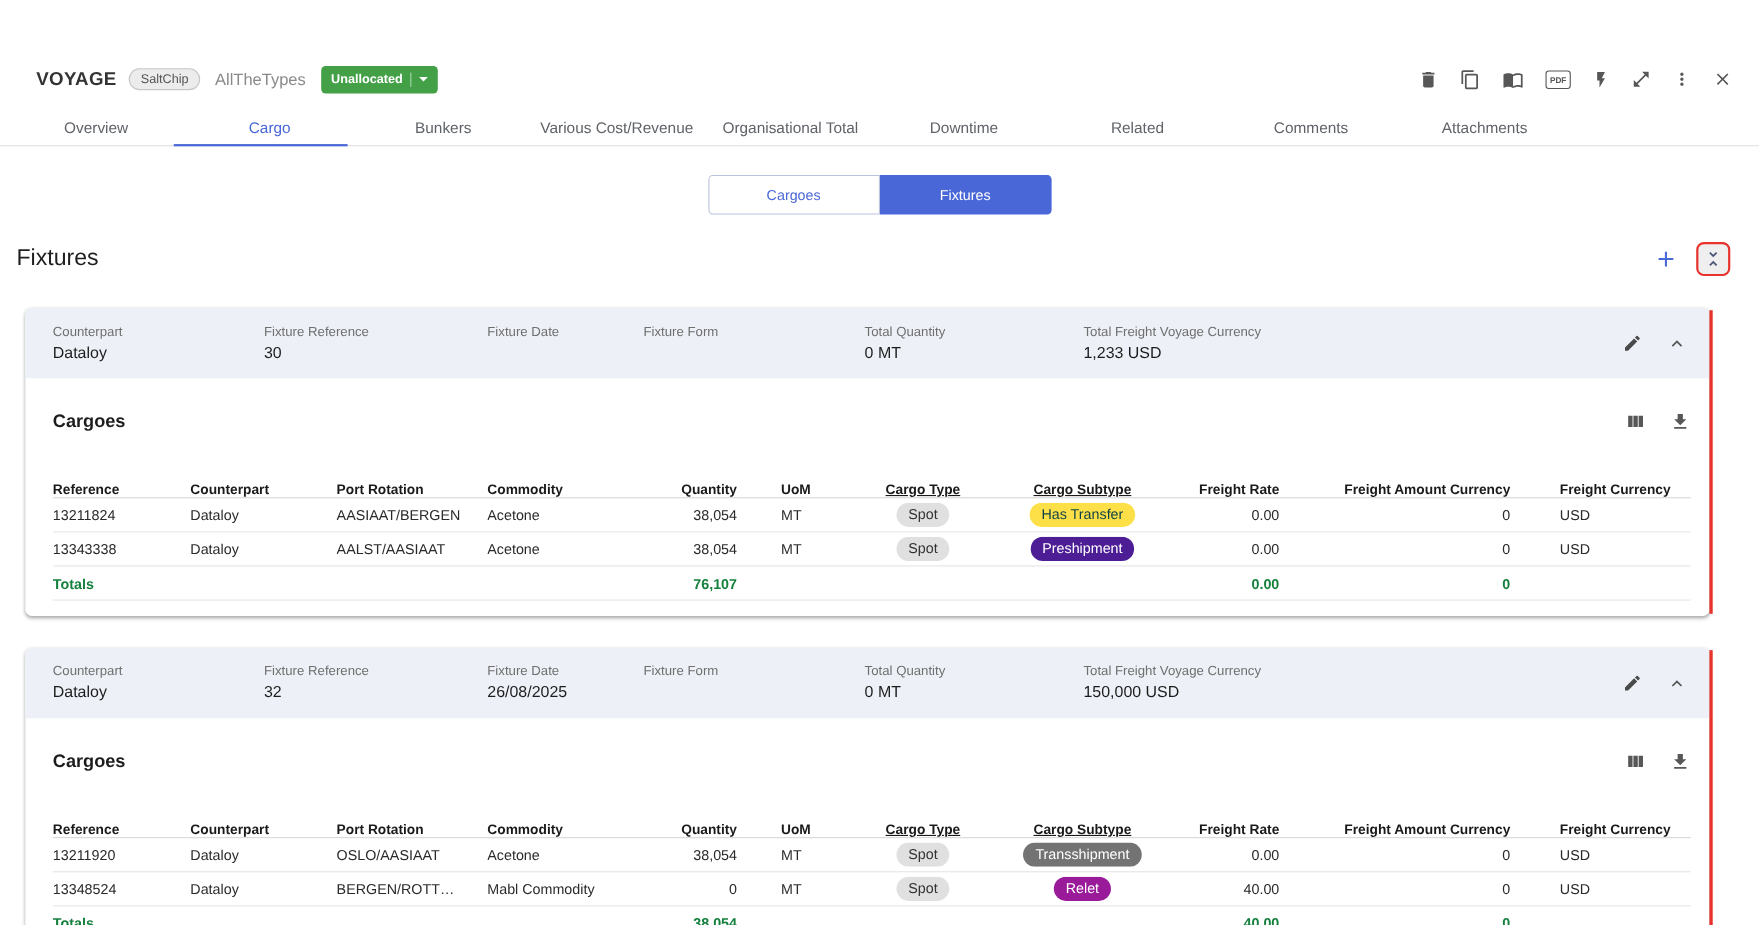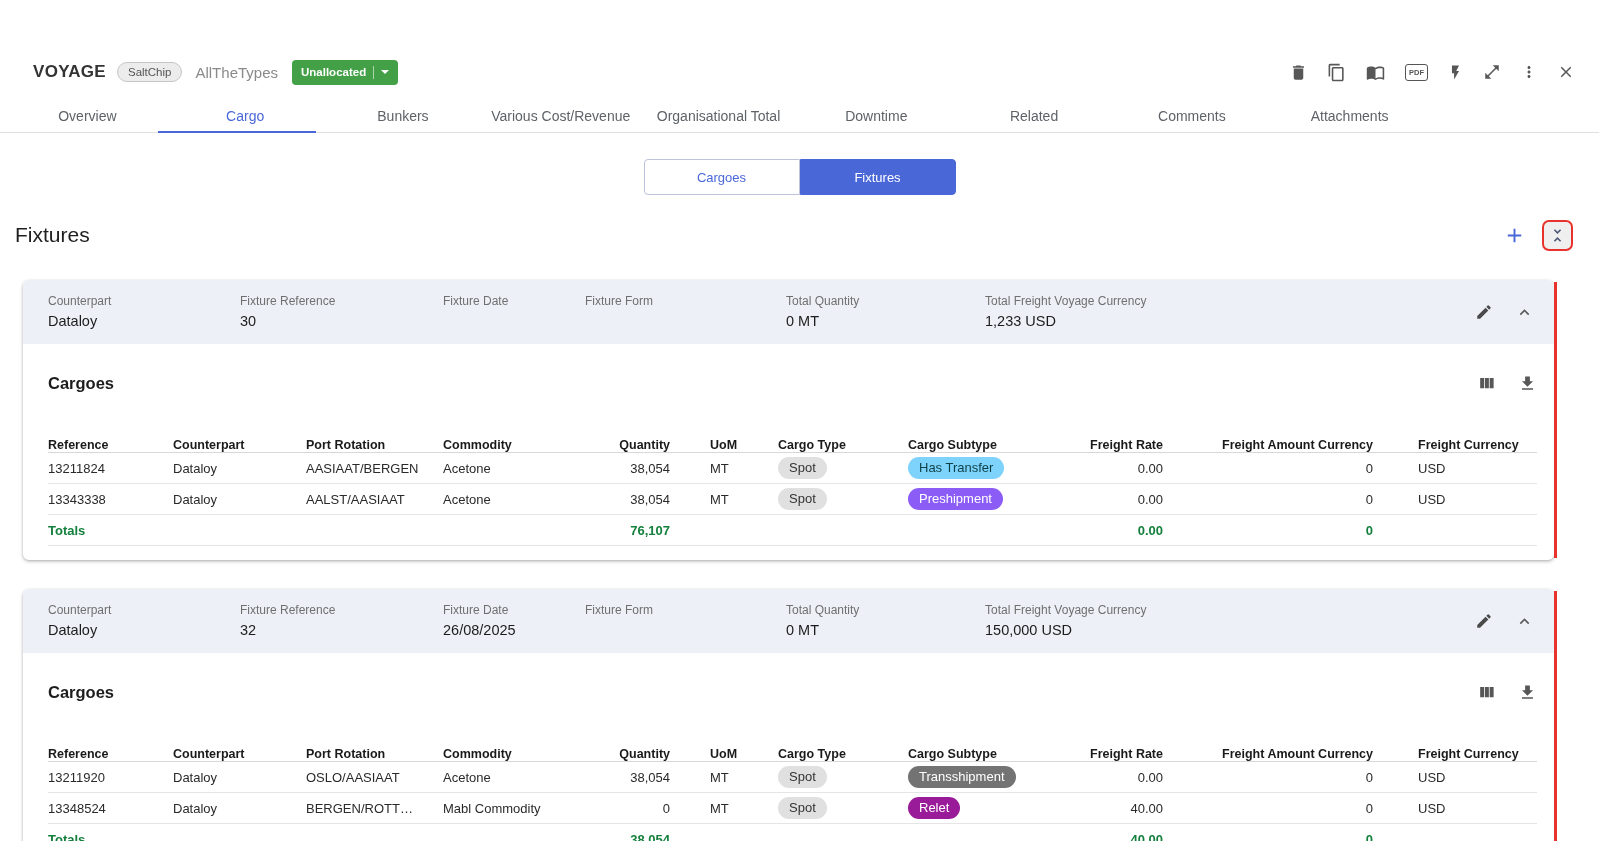--- a/index.html
+++ b/index.html
@@ -72,21 +72,21 @@
 
   
   .tbl { margin: 22px 17px 0 25px; padding-bottom: 14px; }
   .trow { display: grid;
     grid-template-columns: 125px 133px 137px 117px 118px 100px 130px 160px 103px 210px 1fr;
     align-items: center; min-height: 31px; border-bottom: 1px solid #e5e5e5; }
   .trow.thead { min-height: 34px; border-bottom-color: #d8d8d8; }
   .thead .c { font-weight: 700; font-size: 12.5px; color: #1a1a1a; margin-top: 23px; }
   .c { font-size: 13px; color: #2a2a2a; padding-right: 8px; white-space: nowrap; overflow: hidden; text-overflow: ellipsis; }
   .c.r { text-align: right; }
-  .c.ctr { text-align: left; }
+  .c.ctr { text-align: center; text-decoration: underline; }
   .c.uom { padding-left: 32px; }
   .c.last { padding-left: 37px; }
   .trow.totals .c { font-weight: 700; color: #15803d; }
 
   .chip { display: inline-block; padding: 3px 11px; border-radius: 12px; font-size: 13px; line-height: 1.25; }
 </style>
 </head>
 <body>
 
 <div class="topbar">
@@ -246,35 +246,35 @@
       </div>
 
       <div class="trow">
         <div class="c">13211824</div>
         <div class="c">Dataloy</div>
         <div class="c">AASIAAT/BERGEN</div>
         <div class="c">Acetone</div>
         <div class="c r">38,054</div>
         <div class="c uom">MT</div>
         <div class="c ctr"><span class="chip" style="background-color: rgb(224, 224, 224); color: rgb(51, 51, 51);">Spot</span></div>
-        <div class="c ctr"><span class="chip" style="background-color: #7dd3fc; color: rgb(13, 63, 70);">Has Transfer</span></div>
+        <div class="c ctr"><span class="chip" style="background-color: #fde047; color: rgb(13, 63, 70);">Has Transfer</span></div>
         <div class="c r">0.00</div>
         <div class="c r">0</div>
         <div class="c last">USD</div>
       </div>
 
       <div class="trow">
         <div class="c">13343338</div>
         <div class="c">Dataloy</div>
         <div class="c">AALST/AASIAAT</div>
         <div class="c">Acetone</div>
         <div class="c r">38,054</div>
         <div class="c uom">MT</div>
         <div class="c ctr"><span class="chip" style="background-color: rgb(224, 224, 224); color: rgb(51, 51, 51);">Spot</span></div>
-        <div class="c ctr"><span class="chip" style="background-color: #8b5cf6; color: rgb(255, 255, 255);">Preshipment</span></div>
+        <div class="c ctr"><span class="chip" style="background-color: #4c1d95; color: rgb(255, 255, 255);">Preshipment</span></div>
         <div class="c r">0.00</div>
         <div class="c r">0</div>
         <div class="c last">USD</div>
       </div>
 
       <div class="trow totals">
         <div class="c">Totals</div>
         <div class="c"></div>
           <div class="c"></div>
           <div class="c"></div>

